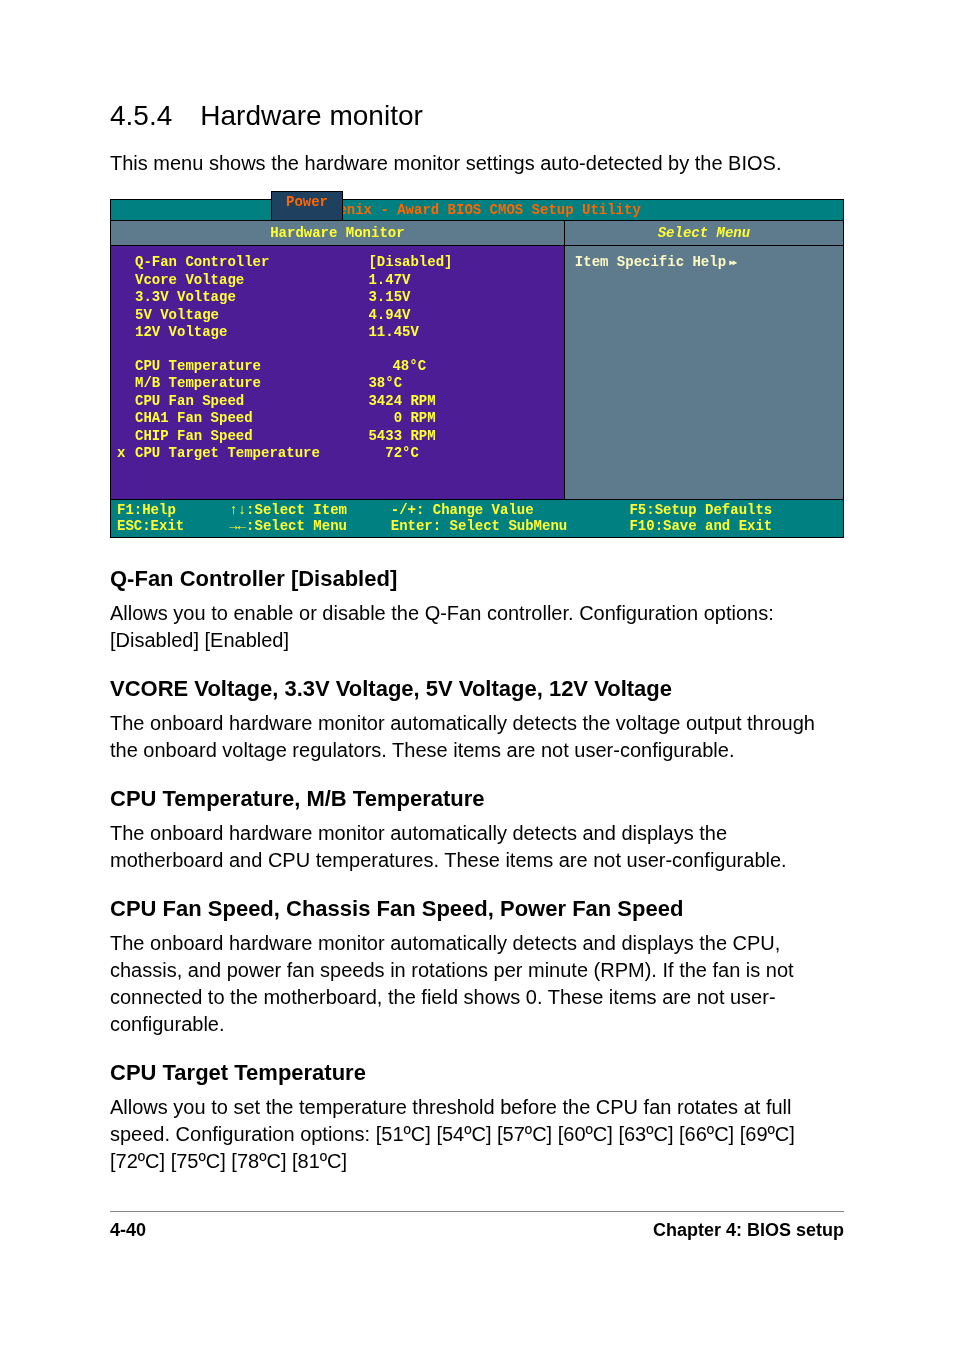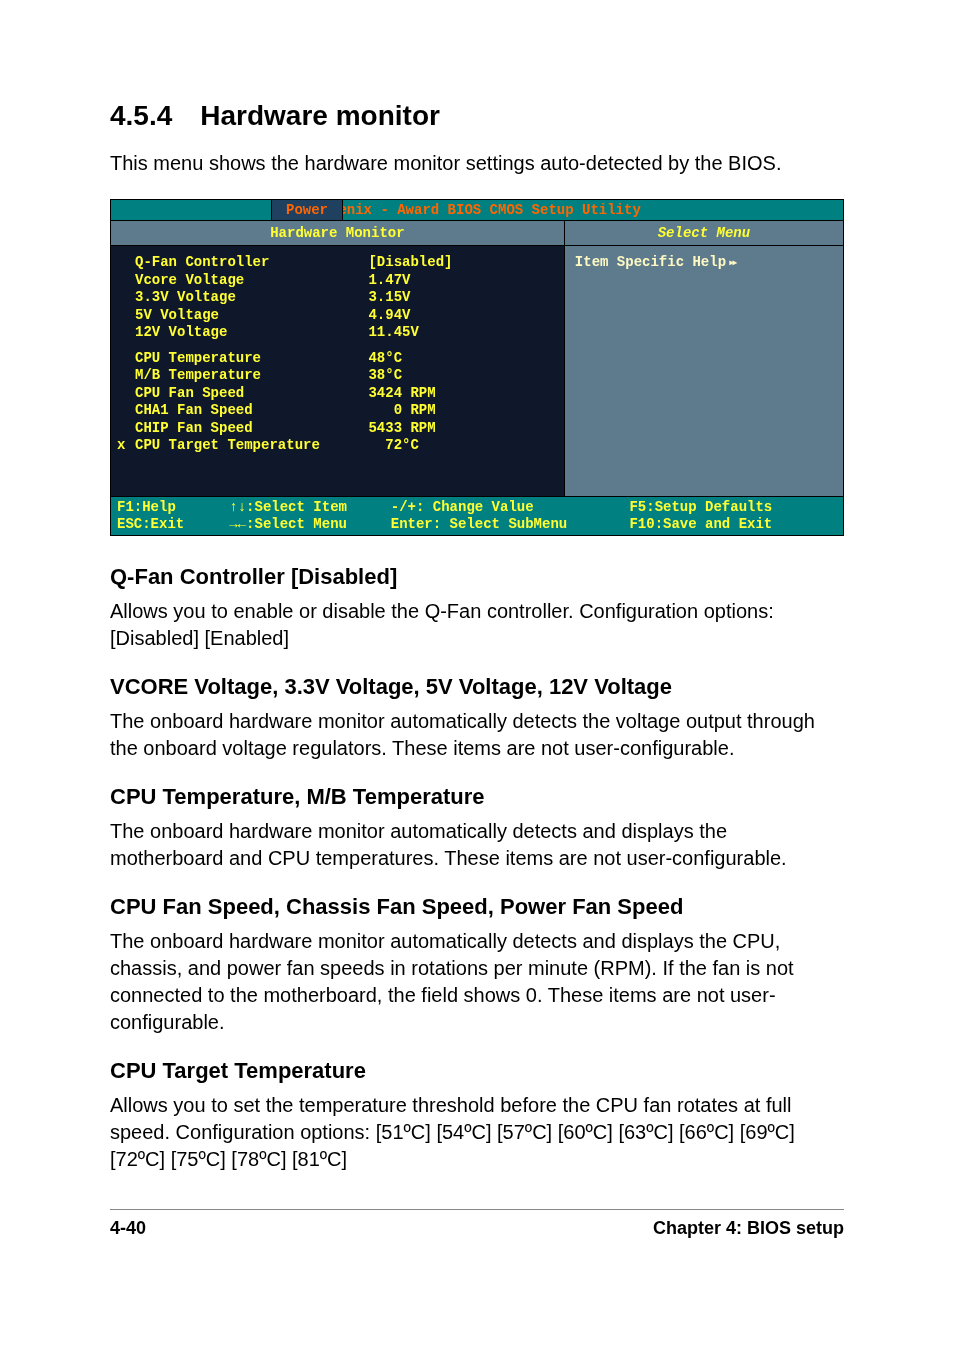--- a/index.html
+++ b/index.html
@@ -5,21 +5,21 @@
     * { box-sizing: border-box; margin: 0; padding: 0; }
     body {
       background: #fff;
       font-family: Arial, Helvetica, sans-serif;
       width: 954px;
       padding: 100px 110px 40px 110px;
       color: #000;
     }
     .section-head {
       font-size: 28px;
-      font-weight: bold;
+      font-weight: normal;
       margin-bottom: 18px;
     }
     .section-num {
       display: inline-block;
       margin-right: 28px;
     }
     .body-text {
       font-size: 20px;
       line-height: 1.35;
       margin-bottom: 22px;
@@ -47,21 +47,21 @@
       padding: 2px 0 0 0;
       position: relative;
       height: 20px;
     }
     .bios-tab {
       position: absolute;
       left: 160px;
       bottom: 0;
       background: #204060;
       color: #ff6600;
-      padding: 2px 14px 2px 14px;
+      padding: 2px 14px 10px 14px;
       border-left:1px solid #000;
       border-right:1px solid #000;
       border-top:1px solid #000;
     }
     .bios-headrow {
       display: flex;
       border-top:1px solid #000;
       border-bottom:1px solid #000;
     }
     .bios-headrow > div {
@@ -71,33 +71,33 @@
       padding: 4px 0;
     }
     .bios-main-col { flex: 0 0 62%; border-right:1px solid #000;}
     .bios-side-col { flex: 1; font-style: italic; }
     .bios-body {
       display: flex;
       min-height: 250px;
     }
     .bios-body-main {
       flex: 0 0 62%;
-      background: #0f172a;
+      background: #4c1d95;
       color: #ffff33;
       padding: 8px 12px 36px 24px;
       border-right:1px solid #000;
     }
     .bios-body-side {
       flex: 1;
       background: #5d7b8c;
       color: #fef9c3;
       padding: 8px 10px;
     }
     .bios-row { display: flex; line-height: 1.25; }
-    .bios-row.spaced { margin-top: 8px; }
+    .bios-row.spaced { margin-top: 16px; gap: 24px; }
     .bios-label { flex: 0 0 56%; }
     .bios-val { flex: 1; white-space: pre; }
     .bios-marker {
       position: absolute;
       margin-left: -18px;
     }
     .bios-footer {
       background: #008080;
       color: #ffff33;
       padding: 2px 24px 2px 6px;

